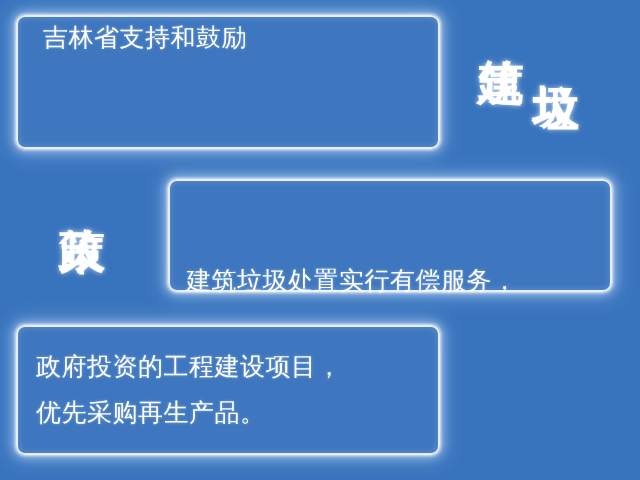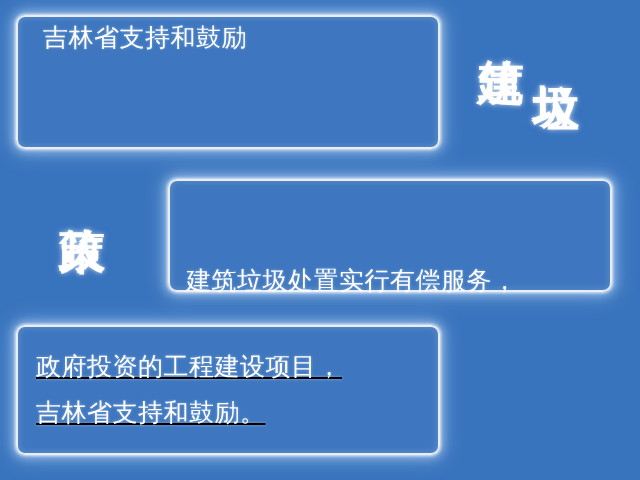--- a/index.html
+++ b/index.html
@@ -48,21 +48,21 @@
   }
 
   
   #panel-top      { left: 16px;  top: 15px;  width: 424px; height: 134px; }
   #panel-top-text { left: 43px;  top: 15px;  width: 400px; height: 134px; justify-content: space-between; }
 
   #panel-middle      { left: 168px; top: 179px; width: 444px; height: 113px; }
   #panel-middle-text { left: 186px; top: 179px; width: 420px; height: 113px; margin-top: 45px; }
 
   #panel-bottom      { left: 16px;  top: 325px; width: 424px; height: 130px; }
-  #panel-bottom-text { left: 36px;  top: 325px; width: 400px; height: 130px; text-decoration: underline; }
+  #panel-bottom-text { left: 36px;  top: 325px; width: 400px; height: 130px; }
 
   
   .vtitle {
     position: absolute;
     color: #ffffff;
     font-size: 46px;
     font-weight: 700;
     line-height: 50px;
     letter-spacing: 0;
     text-align: center;
@@ -93,16 +93,16 @@
   <div class="vtitle" id="vtitle-zhengce">政策</div>
 
   <div class="panel" id="panel-middle"></div>
   <div class="panel-text" id="panel-middle-text">
     <div class="line">建筑垃圾处置实行有偿服务，</div>
   </div>
 
   <div class="panel" id="panel-bottom"></div>
   <div class="panel-text" id="panel-bottom-text">
     <div class="line">政府投资的工程建设项目，</div>
-    <div class="line">吉林省支持和鼓励。</div>
+    <div class="line">优先采购再生产品。</div>
   </div>
 
 </div>
 
 </body></html>

